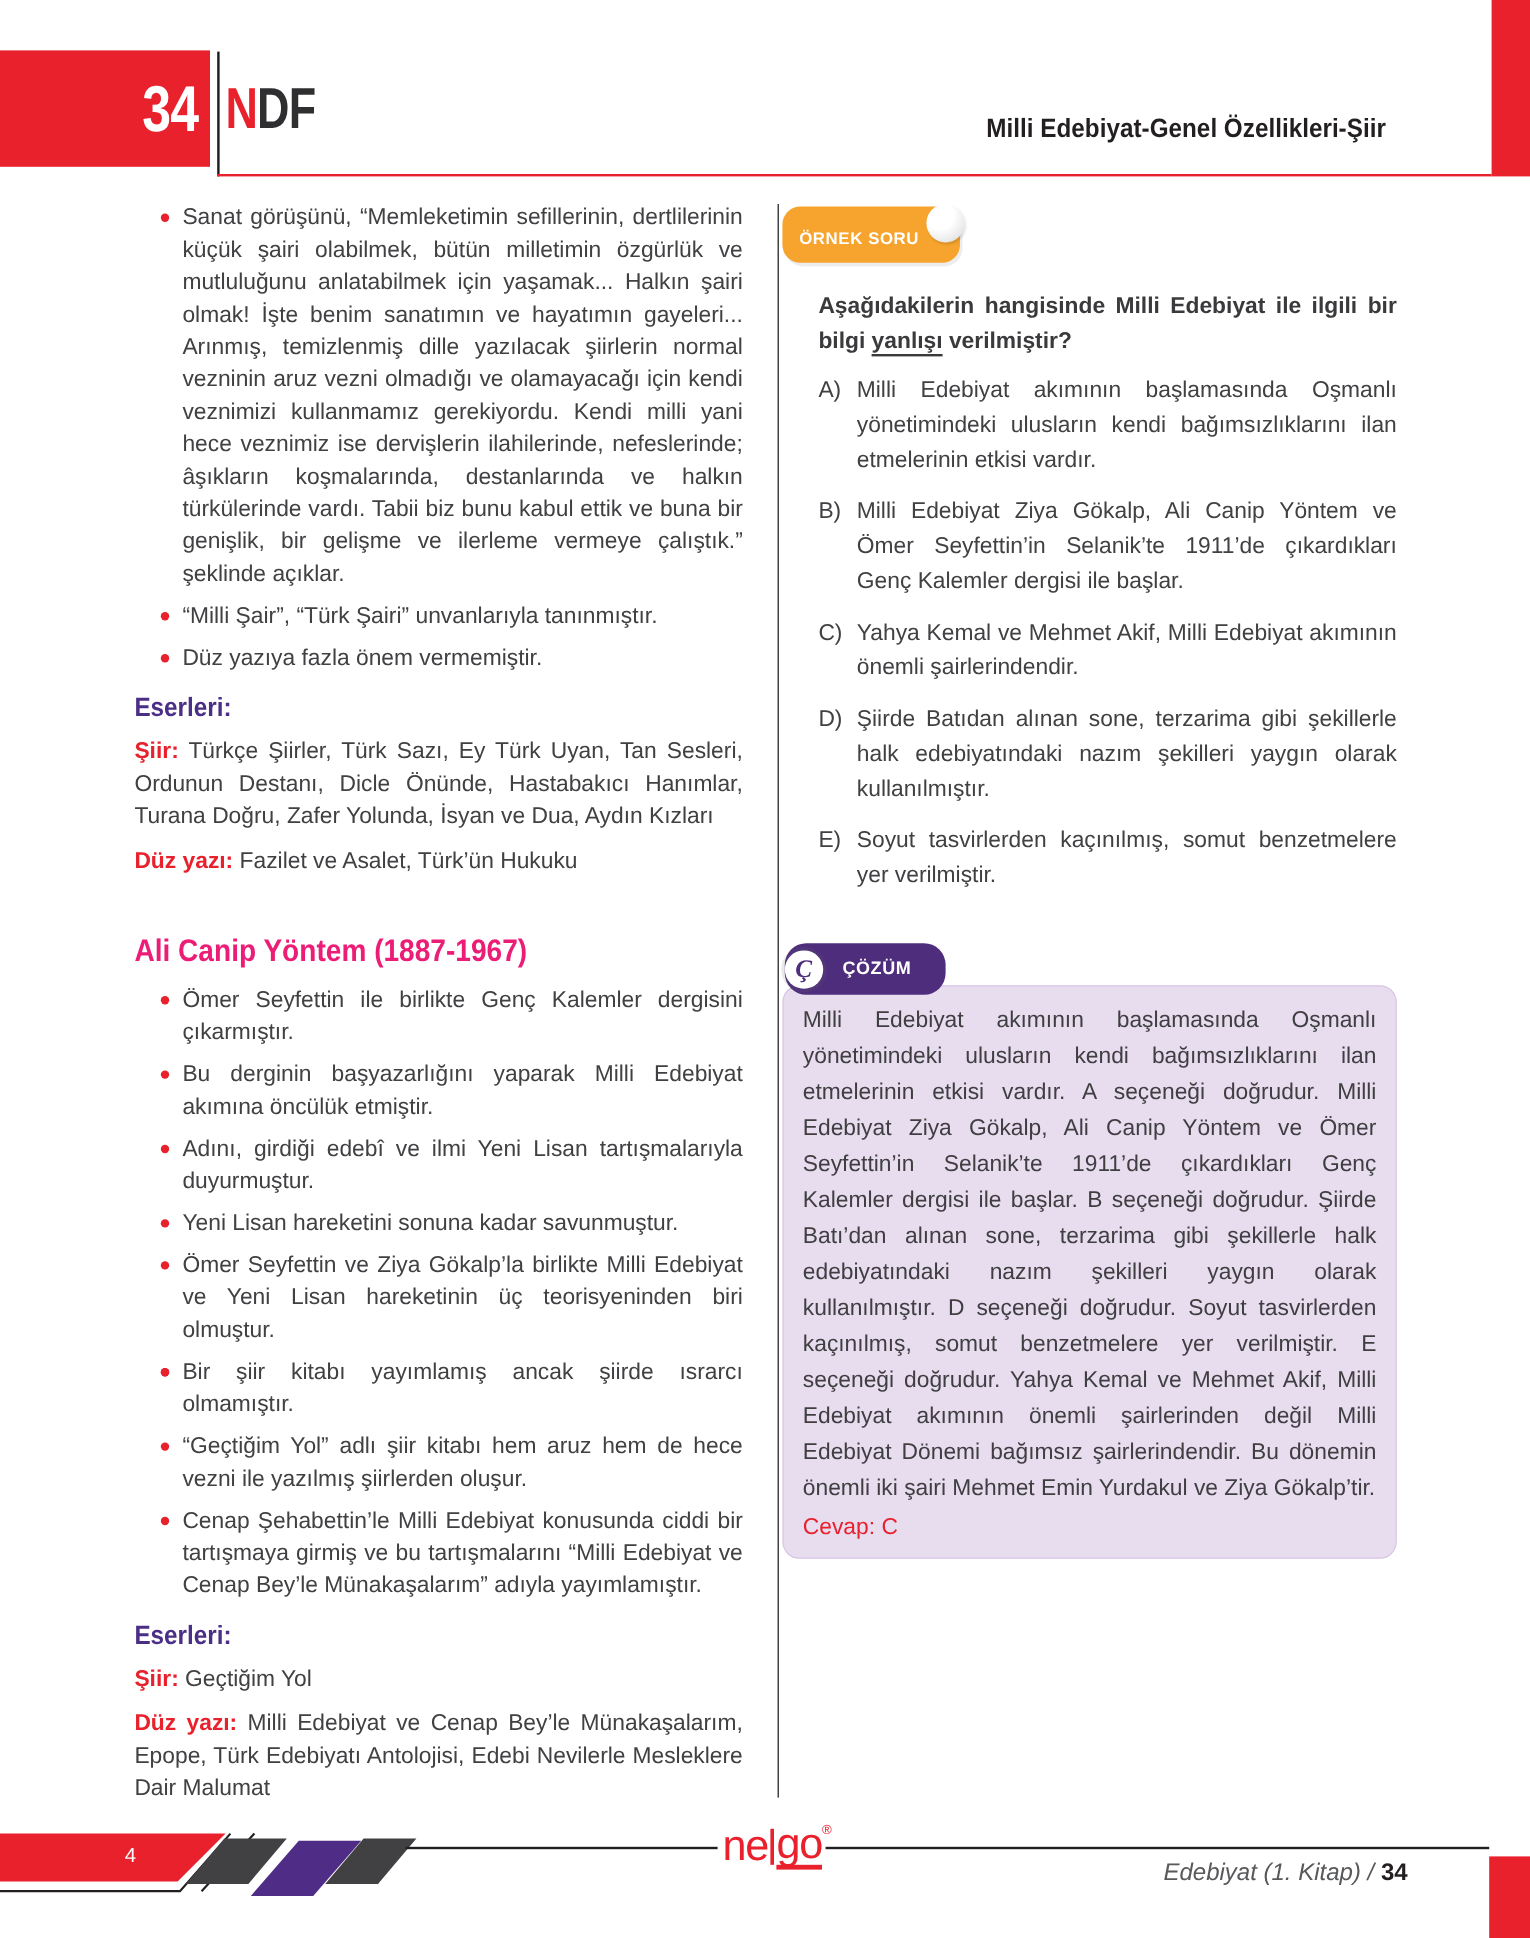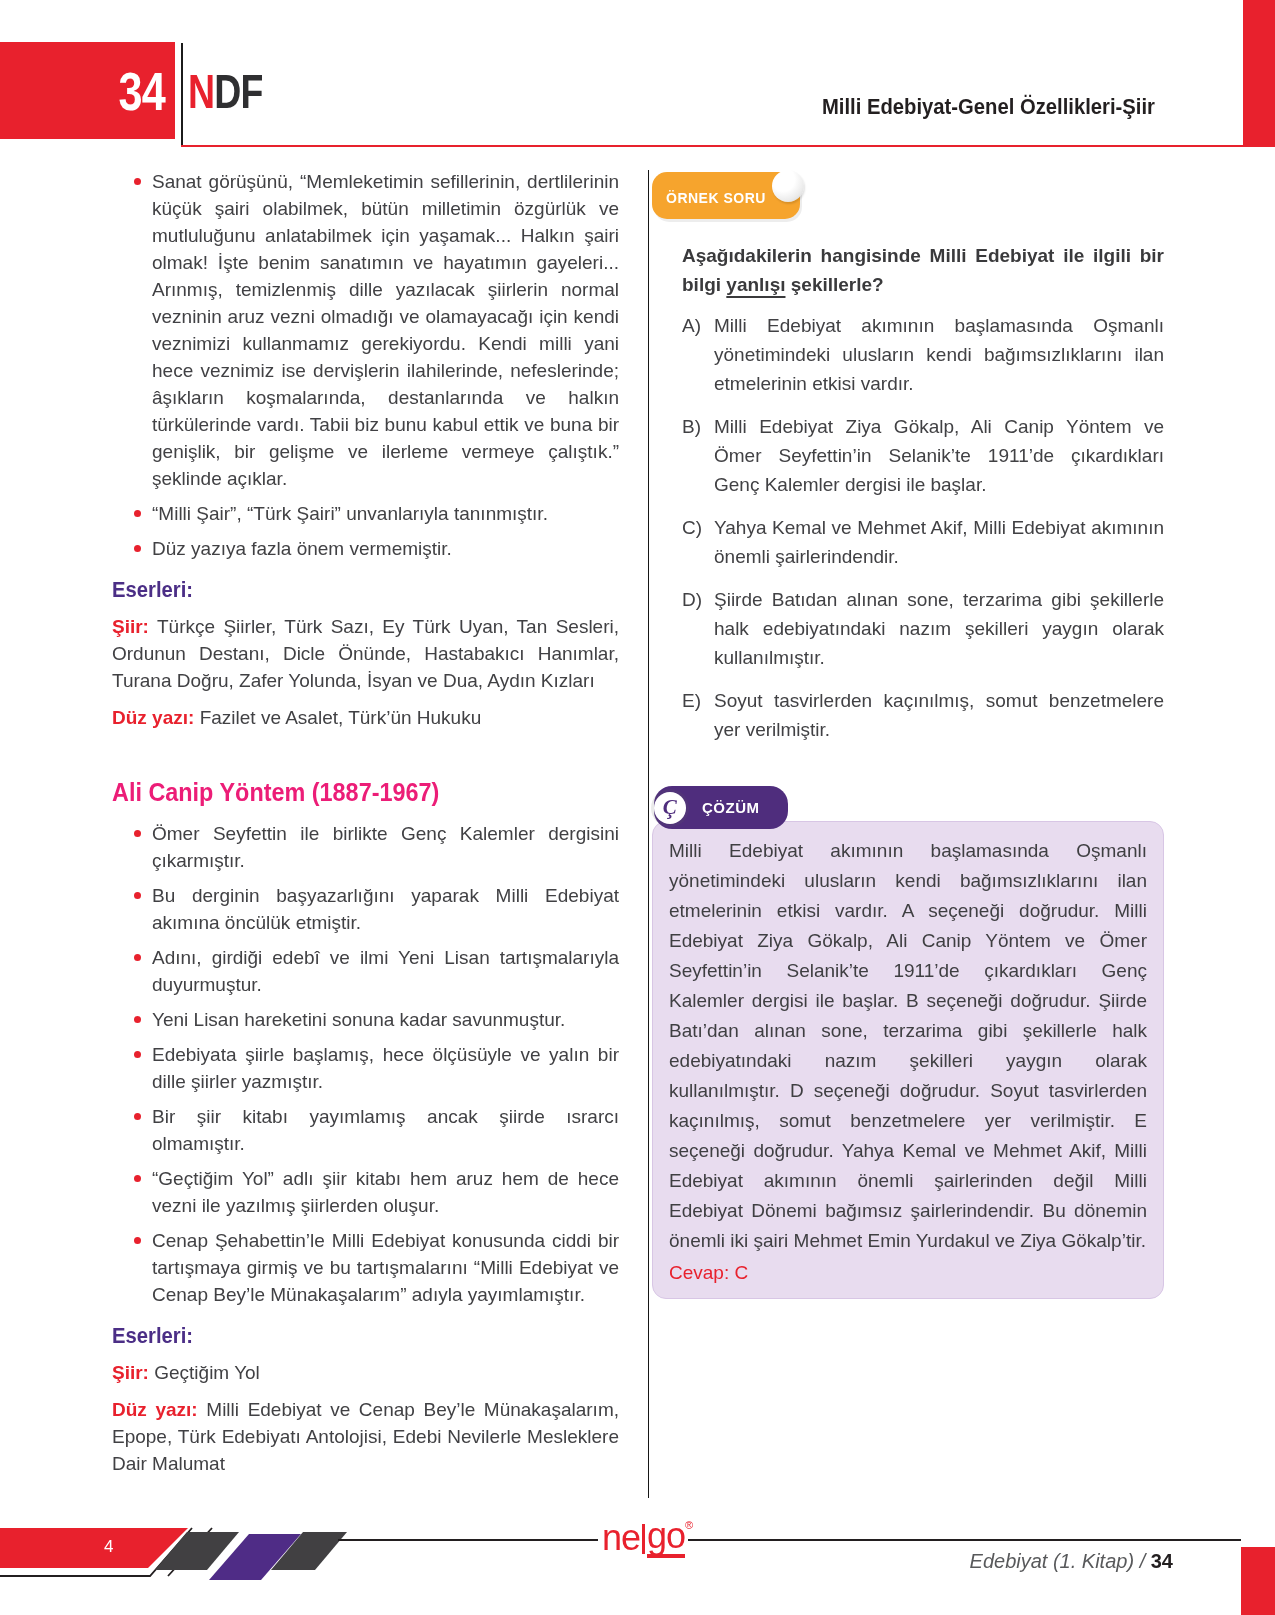--- a/index.html
+++ b/index.html
@@ -142,24 +142,27 @@
       <div class="bullet">
         <span class="dot"></span>
         <span>Adını, girdiği edebî ve ilmi Yeni Lisan tartışmalarıyla duyurmuştur.</span>
       </div>
 
       <div class="bullet">
         <span class="dot"></span>
         <span>Yeni Lisan hareketini sonuna kadar savunmuştur.</span>
       </div>
 
-
-      <div class="bullet">
-        <span class="dot"></span>
-        <span>Edebiyata şiirle başlamış, hece ölçüsüyle ve yalın bir dille şiirler yazmıştır.</span>
+      <div class="bullet">
+        <span class="dot"></span>
+        <span>Ömer Seyfettin ve Ziya Gökalp’la birlikte Milli Edebiyat ve Yeni Lisan hareketinin üç teorisyeninden biri olmuştur.</span>
+      </div>
+
+      <div class="bullet">
+        <span class="dot"></span>
       </div>
 
       <div class="bullet">
         <span class="dot"></span>
         <span>Bir şiir kitabı yayımlamış ancak şiirde ısrarcı olmamıştır.</span>
       </div>
 
       <div class="bullet">
         <span class="dot"></span>
         <span>“Geçtiğim Yol” adlı şiir kitabı hem aruz hem de hece vezni ile yazılmış şiirlerden oluşur.</span>
@@ -182,21 +185,21 @@
 
 </div>
 
 <div class="col-right">
 
   <div class="badge-ornek">
     <span>ÖRNEK SORU</span>
     <span class="sphere"></span>
   </div>
 
-  <div class="question"><span>Aşağıdakilerin hangisinde Milli Edebiyat ile ilgili bir bilgi </span><span class="q-under">yanlışı</span><span> şekillerle?</span></div>
+  <div class="question"><span>Aşağıdakilerin hangisinde Milli Edebiyat ile ilgili bir bilgi </span><span class="q-under">yanlışı</span><span> verilmiştir?</span></div>
 
   <div>
 
       <div class="option">
         <span class="opt-letter">A)</span>
         <span class="opt-text">Milli Edebiyat akımının başlamasında Oşmanlı yönetimindeki ulusların kendi bağımsızlıklarını ilan etmelerinin etkisi vardır.</span>
       </div>
 
       <div class="option">
         <span class="opt-letter">B)</span>

